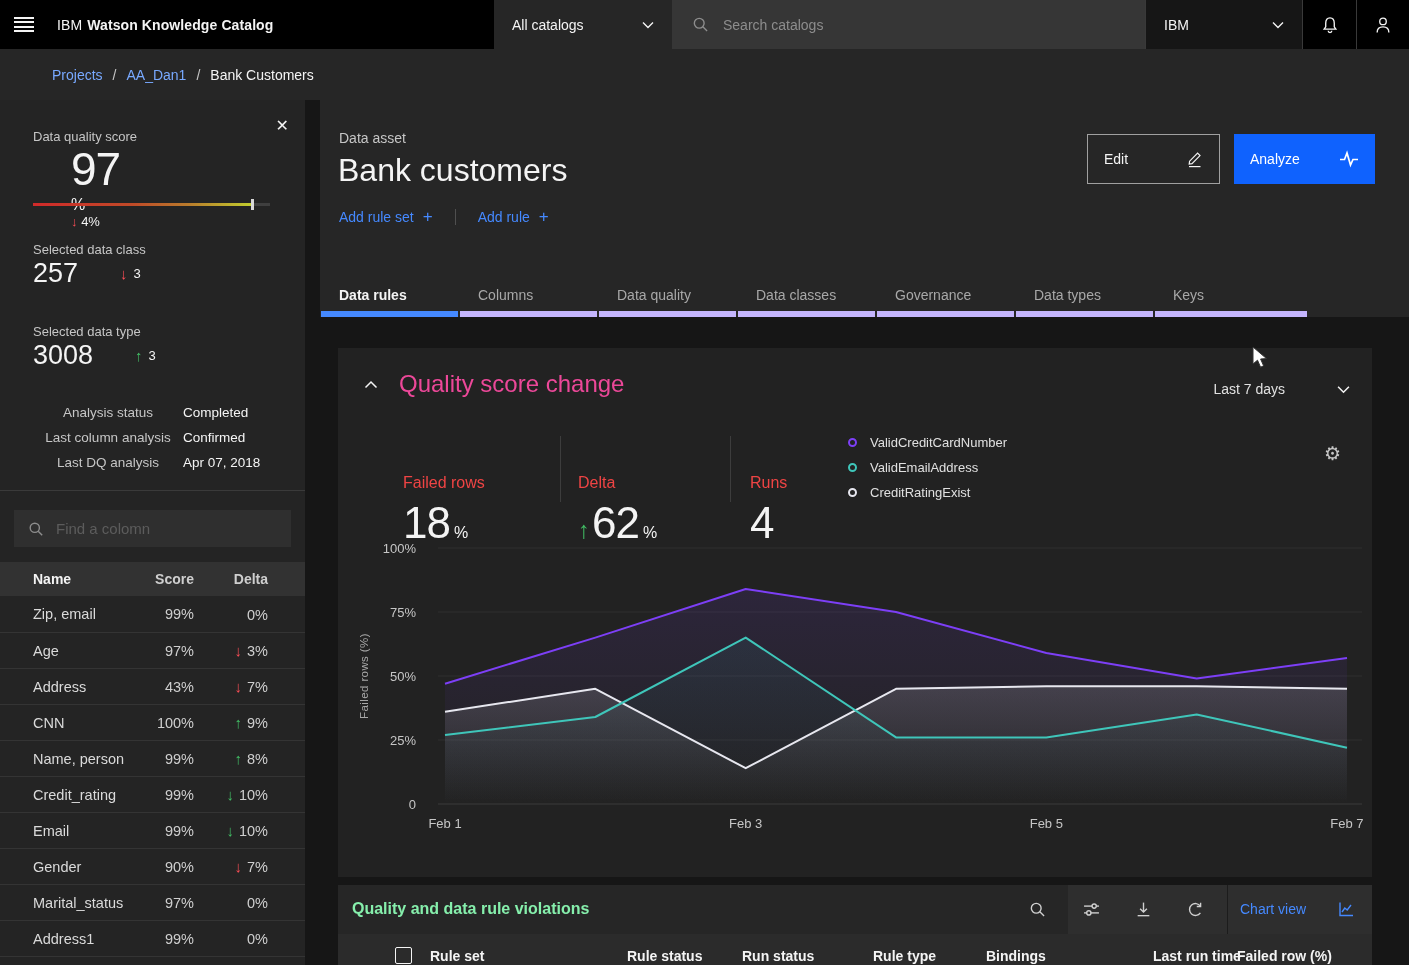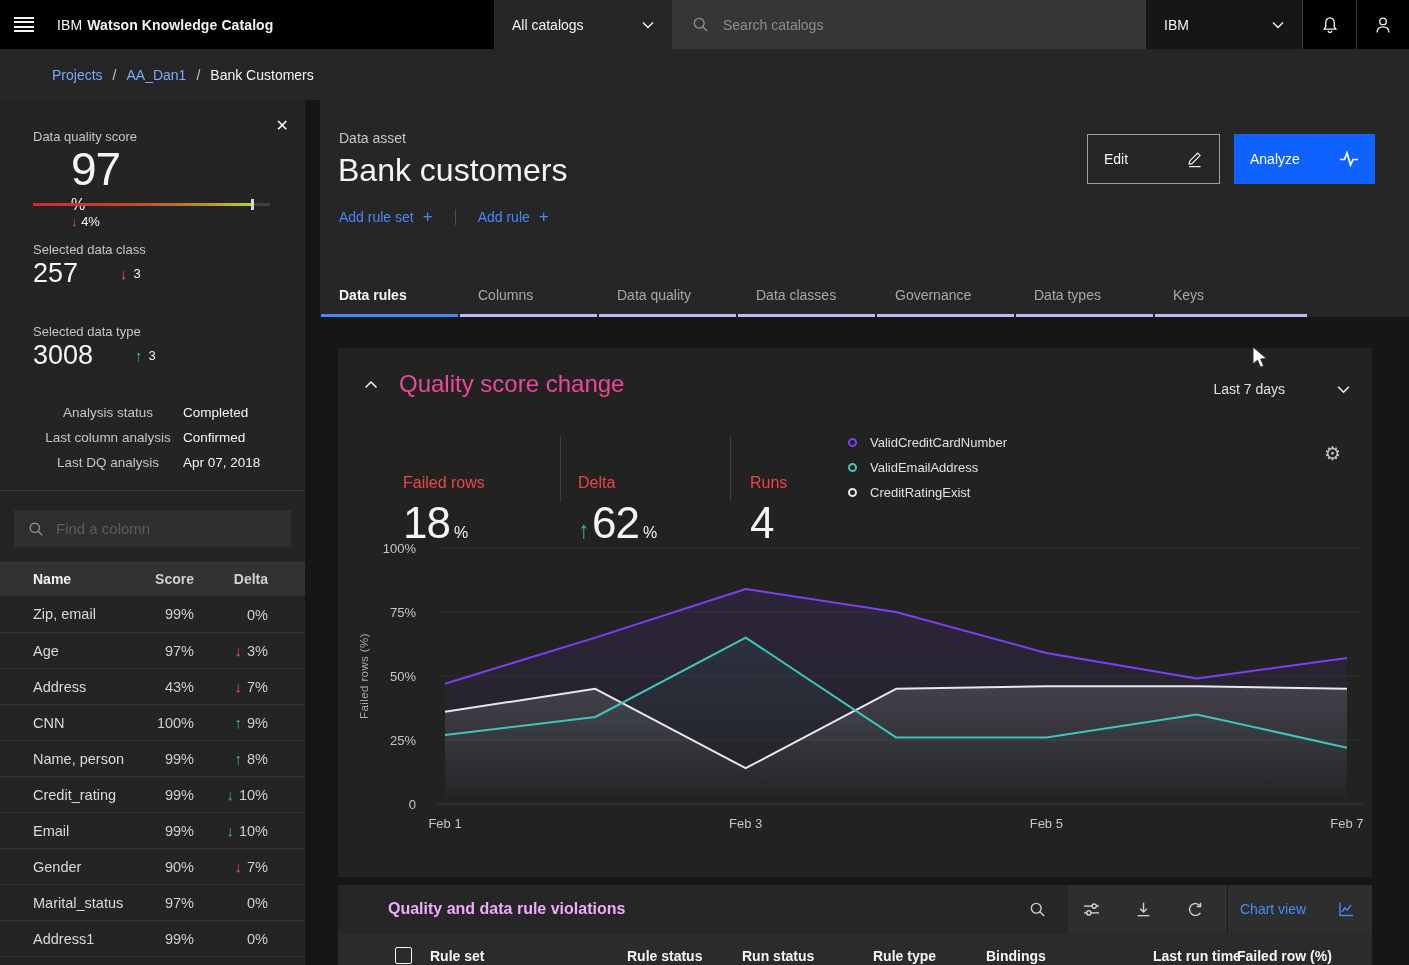--- a/index.html
+++ b/index.html
@@ -76,21 +76,21 @@
   #asset-title { position:absolute; left:338px; top:152px; font-size:32px; font-weight:300; color:#f4f4f4; }
   #rule-links { position:absolute; left:339px; top:207px; display:flex; align-items:center; font-size:14px; }
   .blue-link { color:#4589ff; cursor:pointer; }
   .plus { color:#4589ff; font-size:17px; margin:0 0 0 9px; cursor:pointer; }
   #rule-links .vdiv { width:1px; height:16px; background:#4f4f4f; margin:0 22px; }
   #edit-btn { position:absolute; left:1087px; top:134px; width:133px; height:50px; border:1px solid #a0a0a0; background:transparent; color:#f4f4f4; font-size:14px; display:flex; align-items:center; justify-content:space-between; padding:0 16px; cursor:pointer; font-family:"Liberation Sans",sans-serif; }
   #analyze-btn { position:absolute; left:1234px; top:134px; width:141px; height:50px; background:#0f62fe; border:none; color:#fff; font-size:14px; display:flex; align-items:center; justify-content:space-between; padding:0 16px; cursor:pointer; font-family:"Liberation Sans",sans-serif; }
 
   
   #tabs { position:absolute; left:321px; top:281px; height:36px; display:flex; }
-  .tab { width:137px; margin-right:2px; height:36px; display:flex; align-items:flex-start; padding:6px 0 0 18px; font-size:14px; color:#a8a8a8; border-bottom:3px solid #c4b5fd; cursor:pointer; }
+  .tab { width:137px; margin-right:2px; height:36px; display:flex; align-items:flex-start; padding:6px 0 0 18px; font-size:14px; color:#a8a8a8; border-bottom:6px solid #c4b5fd; cursor:pointer; }
   .tab.active { color:#f4f4f4; font-weight:700; border-bottom-color:#4589ff; }
   .tab.last { width:152px; }
 
   
   #chart-card { position:absolute; left:338px; top:348px; width:1034px; height:529px; background:#222222; }
   #card-collapse { position:absolute; left:26px; top:32px; cursor:pointer; }
   #card-title { position:absolute; left:61px; top:22px; font-size:24px; font-weight:400; color:#ec4899; }
   #period-select { position:absolute; right:22px; top:33px; display:flex; align-items:center; cursor:pointer; }
   #period-select span { font-size:14px; color:#e0e0e0; margin-right:52px; }
   .stat-label { font-size:16px; color:#ef4444;margin-top:40px; }
@@ -107,21 +107,21 @@
   .lg-item { display:flex; align-items:center; height:25px; cursor:pointer; }
   .lg-dot { width:9px; height:9px; border-radius:50%; border:2.5px solid; margin-right:13px; }
   .lg-txt { font-size:13px; color:#e0e0e0; }
   #gear-btn { position:absolute; left:986px; top:96px; font-size:19px; color:#c6c6c6; cursor:pointer; line-height:1; }
   #chart-svg { position:absolute; left:0; top:0; }
   #chart-svg text { font-family:"Liberation Sans",sans-serif; }
 
   
   #violations { position:absolute; left:338px; top:885px; width:1034px; height:129px; background:#262626; }
   #vio-toolbar { position:absolute; left:0; top:0; width:1034px; height:49px; }
-  #vio-title { position:absolute; left:14px; top:15px; font-size:16px; font-weight:700; color:#f0abfc;margin-left:36px; }
+  #vio-title { position:absolute; left:14px; top:15px; font-size:16px; font-weight:700; color:#86efac; }
   #vio-right-bg { position:absolute; left:730px; top:0; width:304px; height:49px; background:#2e2e2e; }
   .tool-ic { position:absolute; top:0; width:48px; height:49px; display:flex; align-items:center; justify-content:center; cursor:pointer; }
   #vio-divider { position:absolute; left:889px; top:0; width:1px; height:49px; background:#1c1c1c; }
   #chart-view { position:absolute; left:902px; top:16px; font-size:14px; color:#4589ff; cursor:pointer; }
   #chart-view-icon { position:absolute; left:1000px; top:16px; cursor:pointer; }
   #vio-head { position:absolute; left:0; top:49px; width:1034px; height:80px; background:#2b2b2b; }
   #vio-check { position:absolute; left:57px; top:13px; width:17px; height:17px; border:1.5px solid #f4f4f4; border-radius:2px; cursor:pointer; }
   .vh { position:absolute; top:14px; font-size:14px; font-weight:700; color:#f4f4f4; }
 
   

